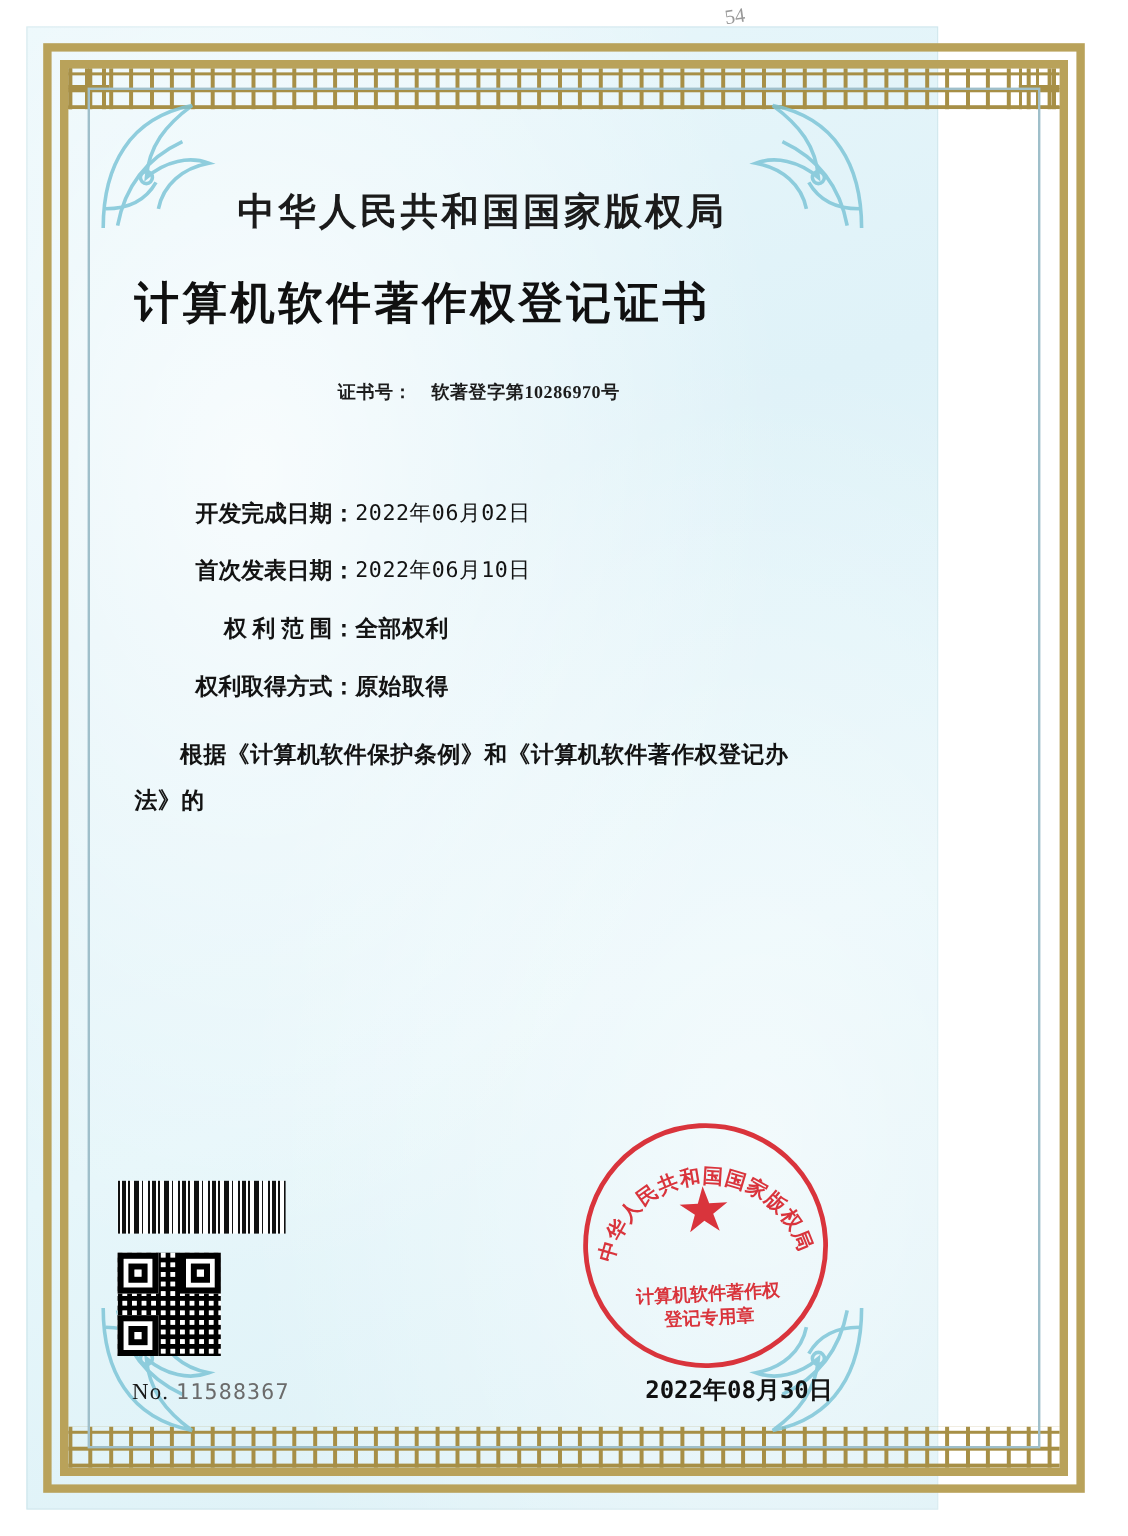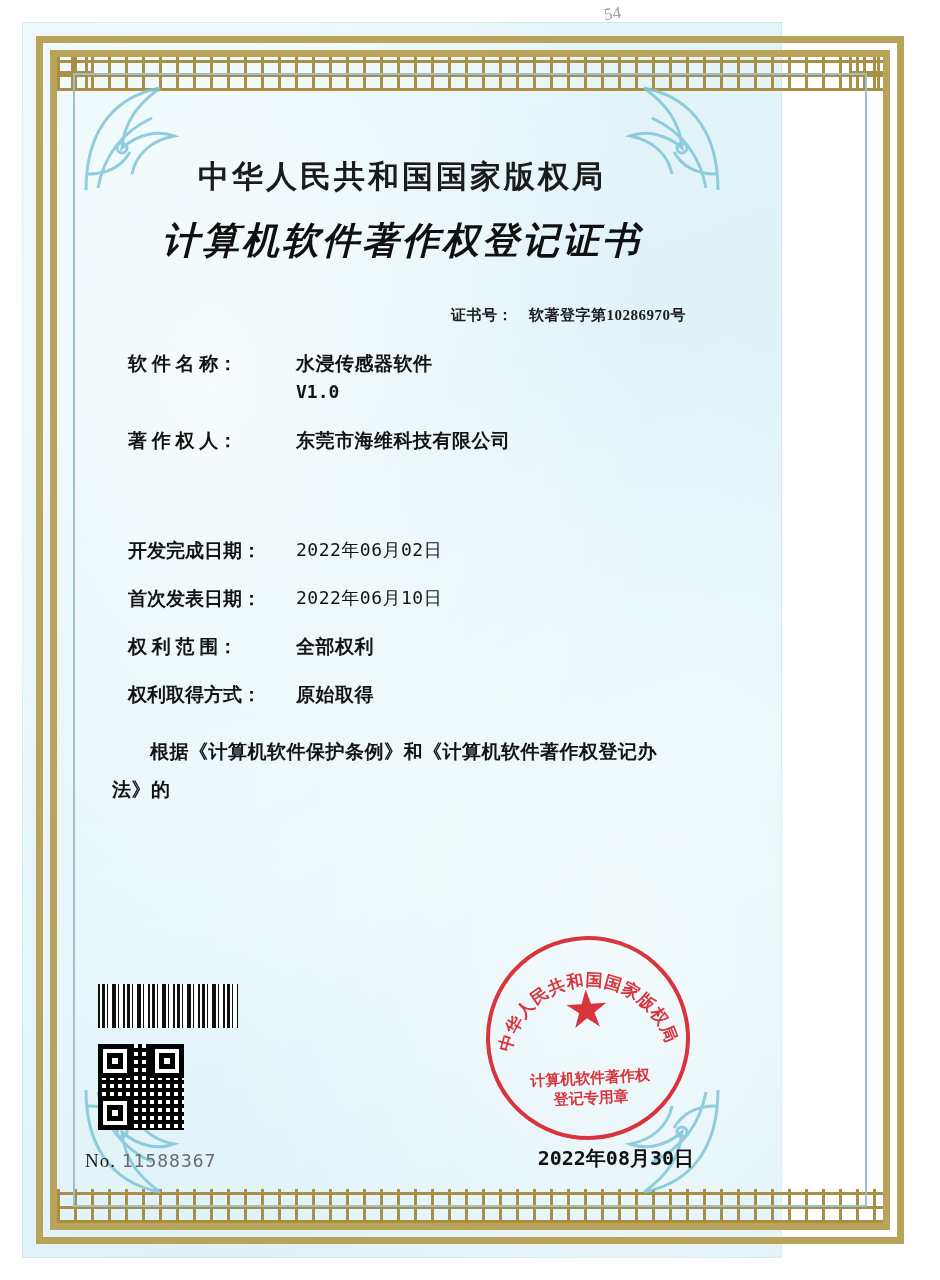--- a/index.html
+++ b/index.html
@@ -120,32 +120,30 @@
   .title-cn {
     text-align: center;
     font-family: "DejaVu Serif", "Liberation Serif", serif;
     font-weight: 700;
     font-size: 31px;
     letter-spacing: 3px;
     color: #1b1b1b;
     margin-top: 38px;
   }
   .title-main {
-    text-align: center;
     font-family: "DejaVu Serif", "Liberation Serif", serif;
     font-weight: 700;
     font-size: 37px;
     letter-spacing: 3px;
     color: #101010;
-    margin-top: 18px;
-    font-style: italic;
+    margin-top: 30px;
   }
 
   .cert-no {
-    text-align: right;
+    text-align: center;
     font-size: 15px;
     font-weight: 700;
     color: #1c1c1c;
     margin-top: 40px;
     padding-right: 6px;
     letter-spacing: .5px;
   }
   .cert-no .lbl { margin-right: 16px; }
 
   .fields {
@@ -181,21 +179,21 @@
     font-weight: 700;
     font-size: 18px;
     color: #131313;
     margin-top: -2px;
     margin-bottom: 8px;
   }
 
   .gap-lg { height: 52px; }
   .gap-md { height: 18px; }
 
-  .dates .field-row { margin-bottom: 22px; }
+  .dates .field-row { margin-bottom: 22px; text-align: right; }
 
   .statement {
     margin-top: 26px;
     font-size: 19px;
     font-weight: 700;
     color: #131313;
     line-height: 2.0;
     letter-spacing: .5px;
   }
   .statement .indent { text-indent: 38px; font-family: Liberation Mono, monospace; }
@@ -242,21 +240,21 @@
     position: absolute;
     left: 0; bottom: 0;
     width: 24px; height: 24px;
     border: 5px solid #111;
     background: #fff;
     box-shadow: inset 0 0 0 4px #fff, inset 0 0 0 9px #111;
   }
 
   .serial {
     position: absolute;
-    left: 63px;
+    left: 88px;
     bottom: 86px;
     font-size: 19px;
     color: #1a1a1a;
     letter-spacing: 1px;
   }
   .serial .no-lbl {
     font-family: "Liberation Serif", serif;
     color: #1a1a1a;
   }
   .serial .no-val {
@@ -385,34 +383,20 @@
 
   <div class="content">
 
     <div class="title-cn">中华人民共和国国家版权局</div>
     <div class="title-main">计算机软件著作权登记证书</div>
 
     <div class="cert-no">
       <span class="lbl">证书号：</span><span class="val">软著登字第10286970号</span>
     </div>
 
-    <div class="fields">
-      <div class="field-row">
-        <div class="field-label">软 件 名 称：</div>
-        <div class="field-value">水浸传感器软件</div>
-      </div>
-      <div class="sub-value">V1.0</div>
-
-      <div class="gap-md"></div>
-
-      <div class="field-row">
-        <div class="field-label">著 作 权 人：</div>
-        <div class="field-value">东莞市海维科技有限公司</div>
-      </div>
-    </div>
 
     <div class="gap-lg"></div>
 
     <div class="fields dates">
       <div class="field-row">
         <div class="field-label">开发完成日期：</div>
         <div class="field-value mono">2022年06月02日</div>
       </div>
       <div class="field-row">
         <div class="field-label">首次发表日期：</div>

